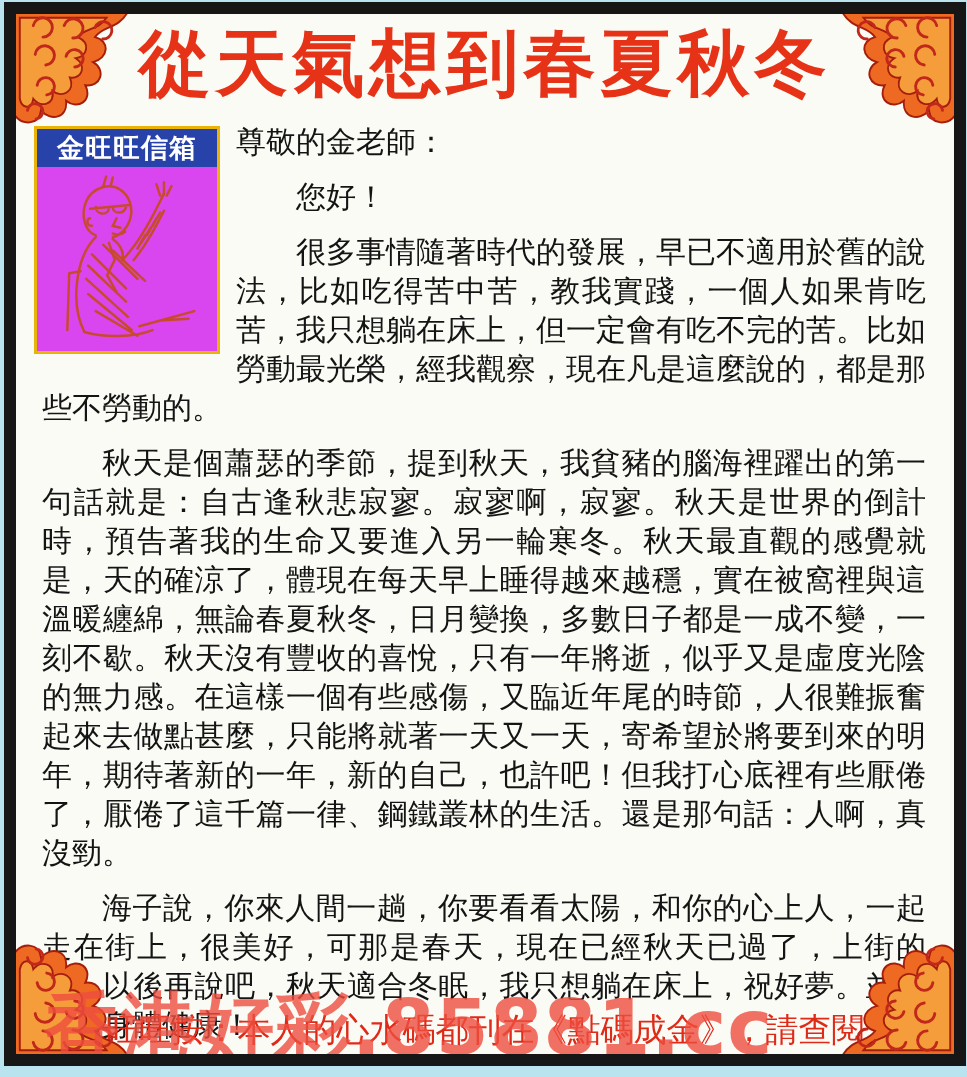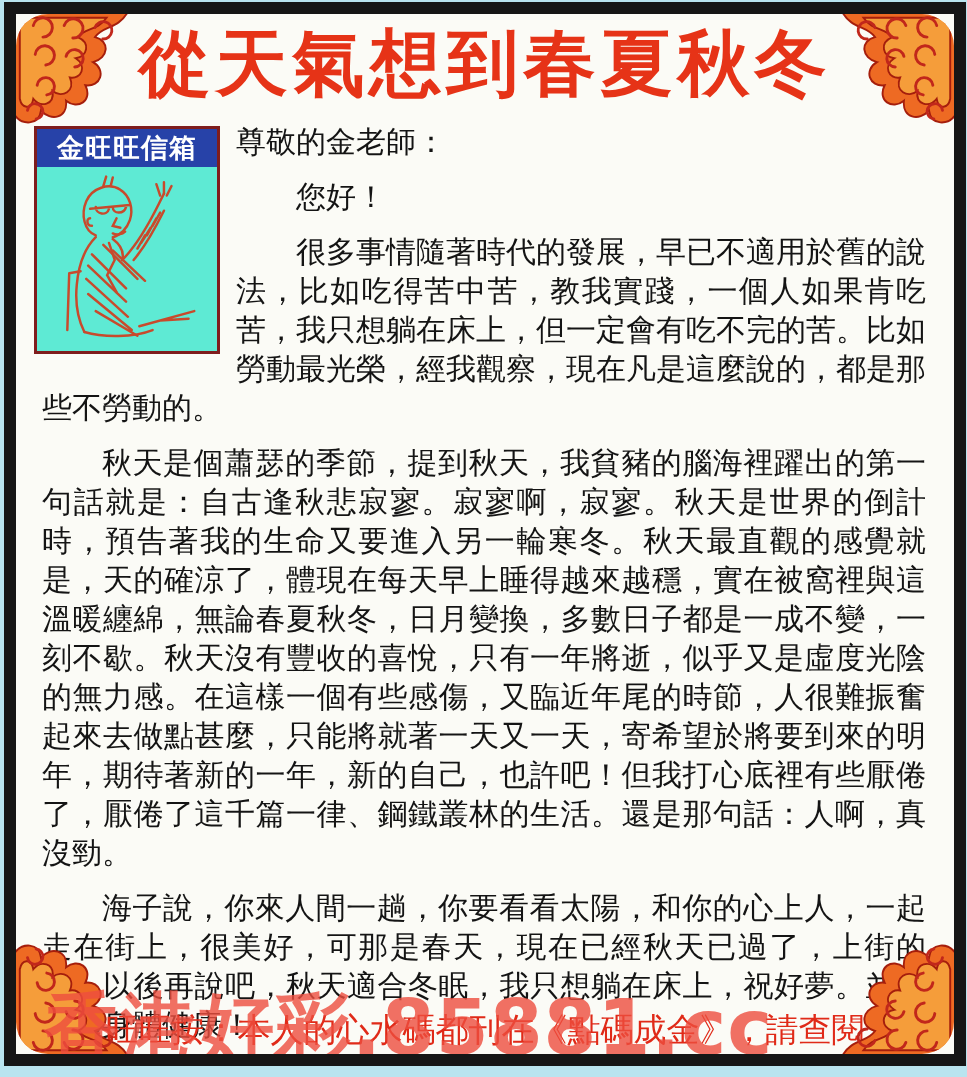--- a/index.html
+++ b/index.html
@@ -8,21 +8,21 @@
     background:#b9e4ef;
     font-family:"DejaVu Serif","Liberation Serif",serif;
     position:relative;overflow:hidden;
   }
   .frame{
     position:absolute;left:4px;top:2px;right:1px;bottom:11px;
     background:#fbfbf6;
     border:12px solid #161616;
     box-sizing:border-box;
   }
-  .inner{position:relative;width:100%;height:100%;overflow:hidden;border-radius:32px;}
+  .inner{position:relative;width:100%;height:100%;overflow:hidden;}
 
   
   .flourish{position:absolute;width:135px;height:135px;z-index:3;pointer-events:none;}
   .fl-tl{left:-2px;top:-2px;}
   .fl-tr{right:-2px;top:-2px;transform:scaleX(-1);}
   .fl-bl{left:-2px;bottom:-2px;transform:scaleY(-1);}
   .fl-br{right:-2px;bottom:-2px;transform:scale(-1,-1);}
 
   .title{
     margin:6px 0 4px 0;
@@ -38,23 +38,23 @@
     padding:0 12px 0 10px;
     font-size:30px;line-height:39px;
     color:#141414;
     text-align:justify;
   }
   .content p{margin:16px;}
 
   .mailbox{
     float:left;
     width:180px;
-    border:3px solid #7f1d1d;
+    border:3px solid #eab308;
     margin:4px 16px 4px 8px;
-    background:#5eead4;
+    background:#d946ef;
   }
   .mailbox-header{
     background:#2742a8;
     color:#ffffff;
     font-family:"DejaVu Sans","Liberation Sans",sans-serif;
     font-weight:bold;
     font-size:27px;line-height:38px;
     text-align:center;
     letter-spacing:1px;
   }

